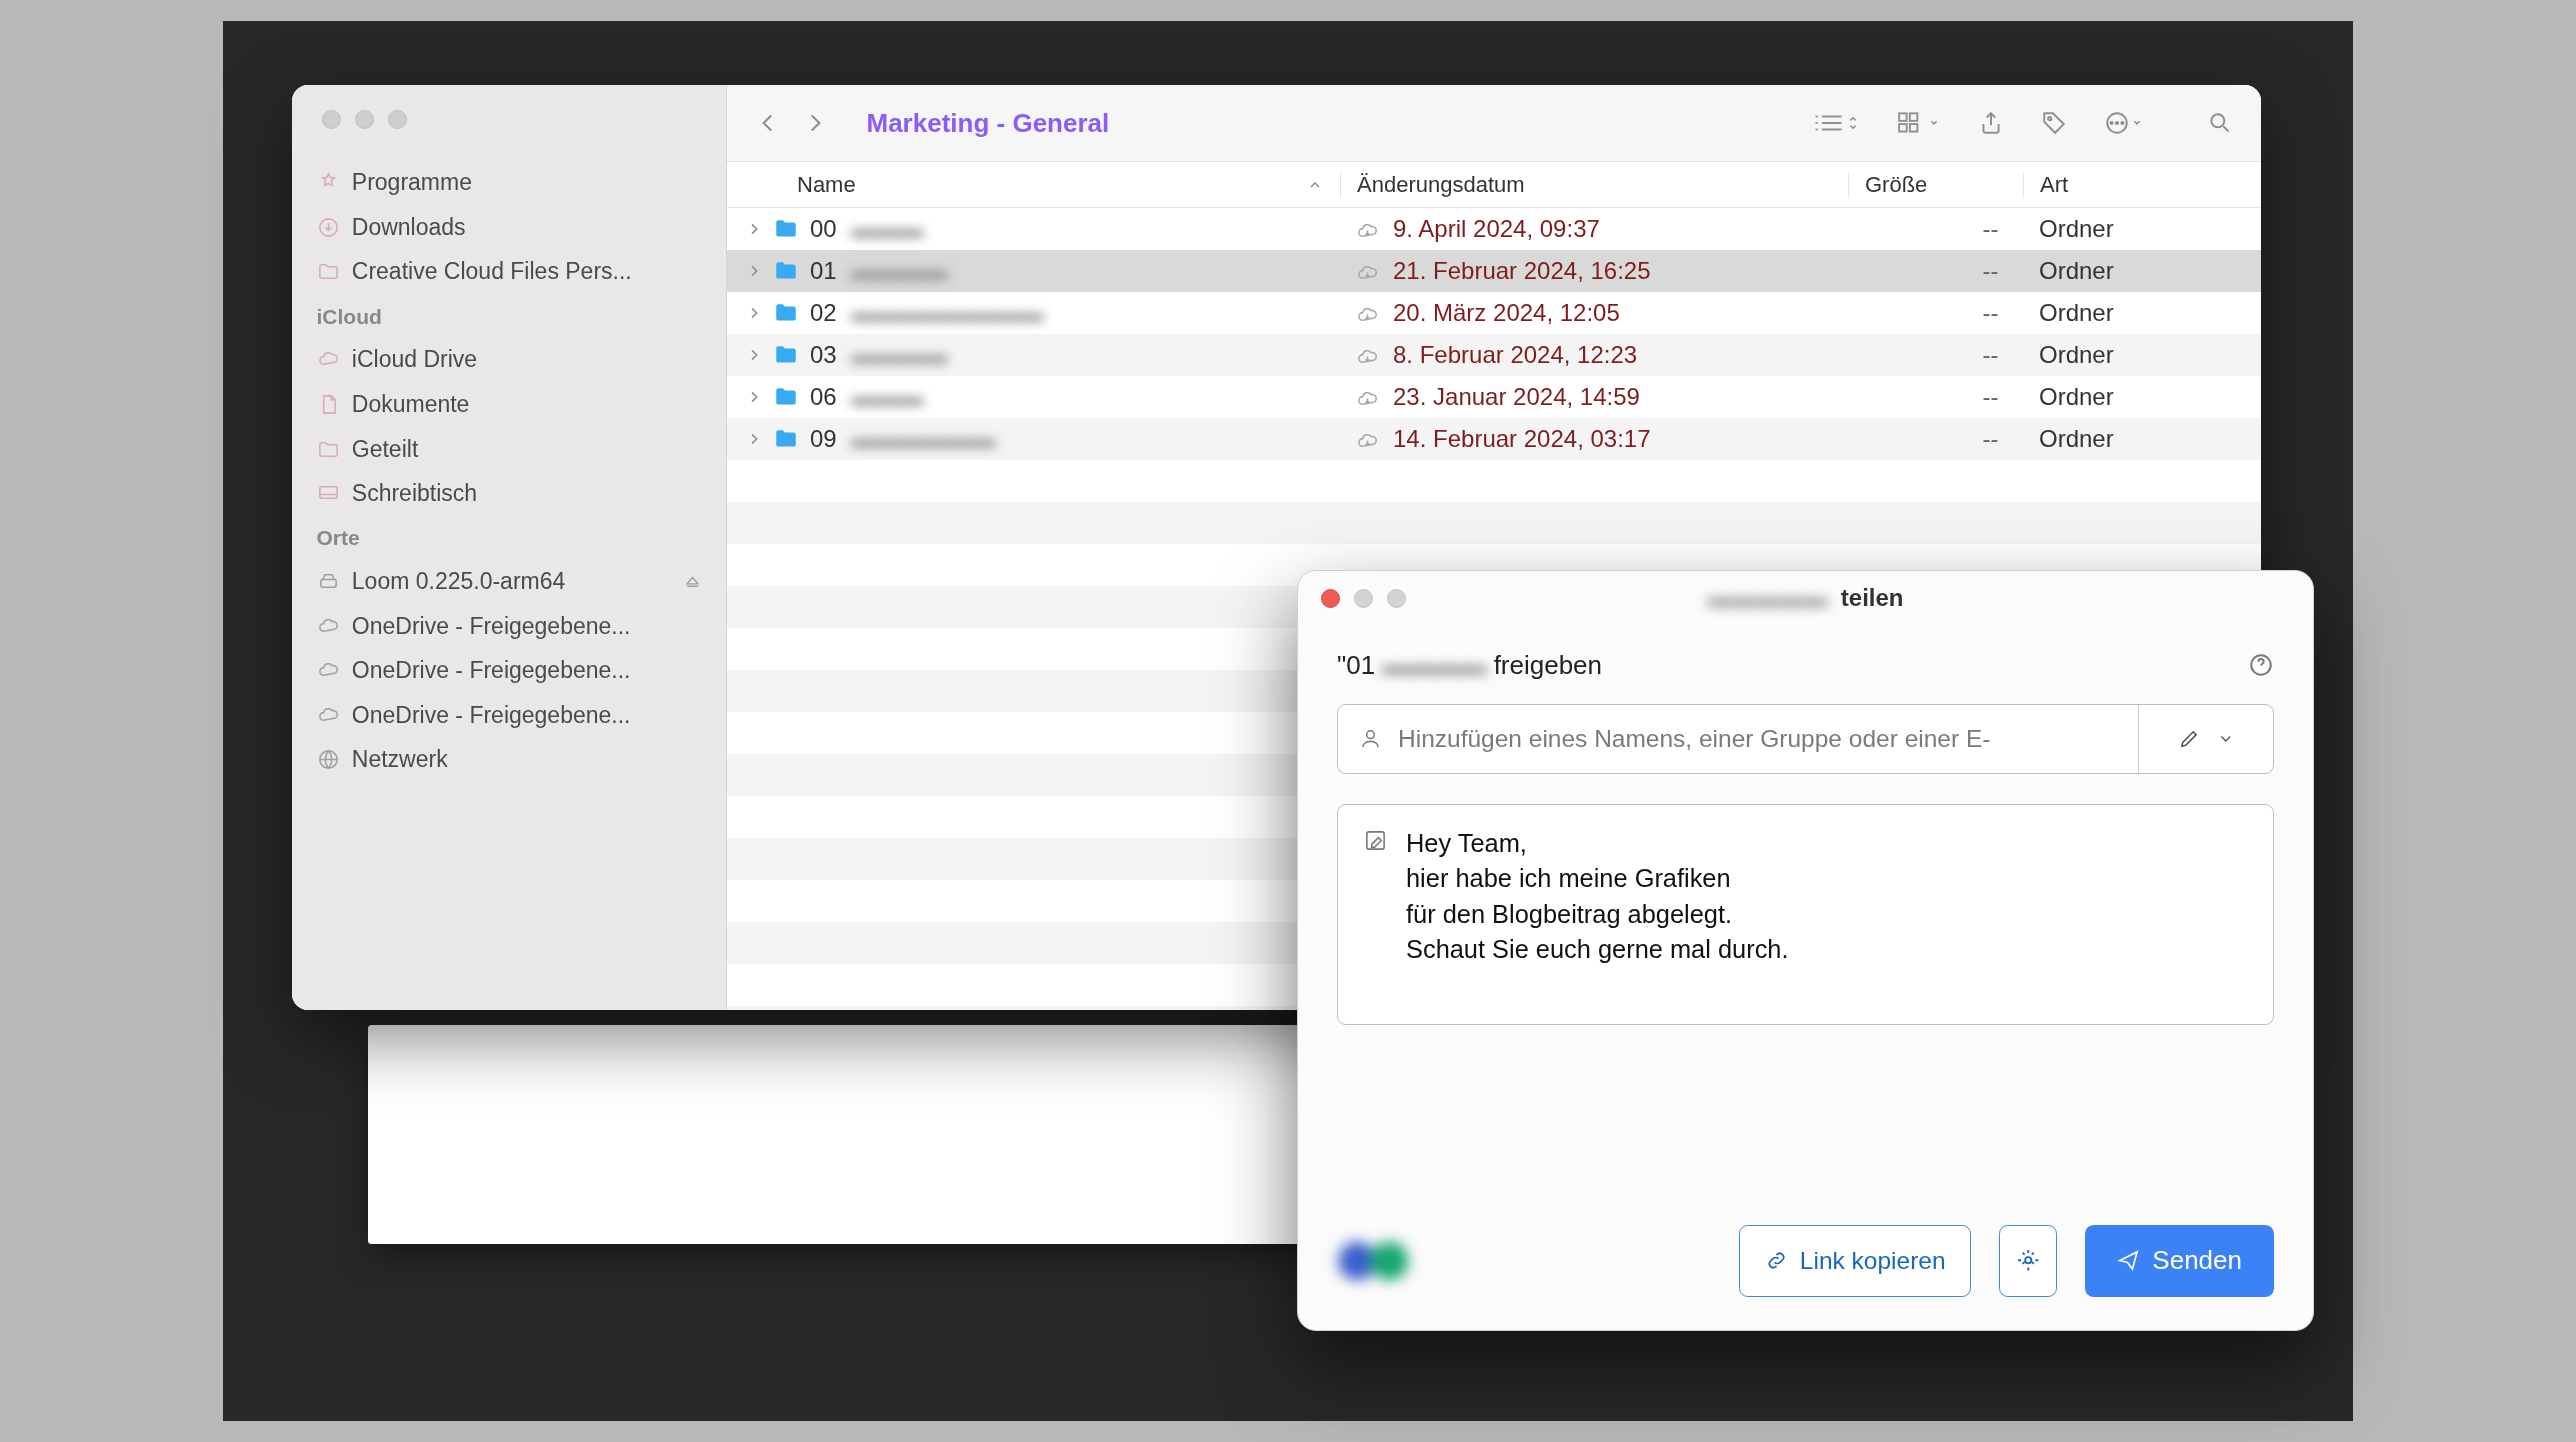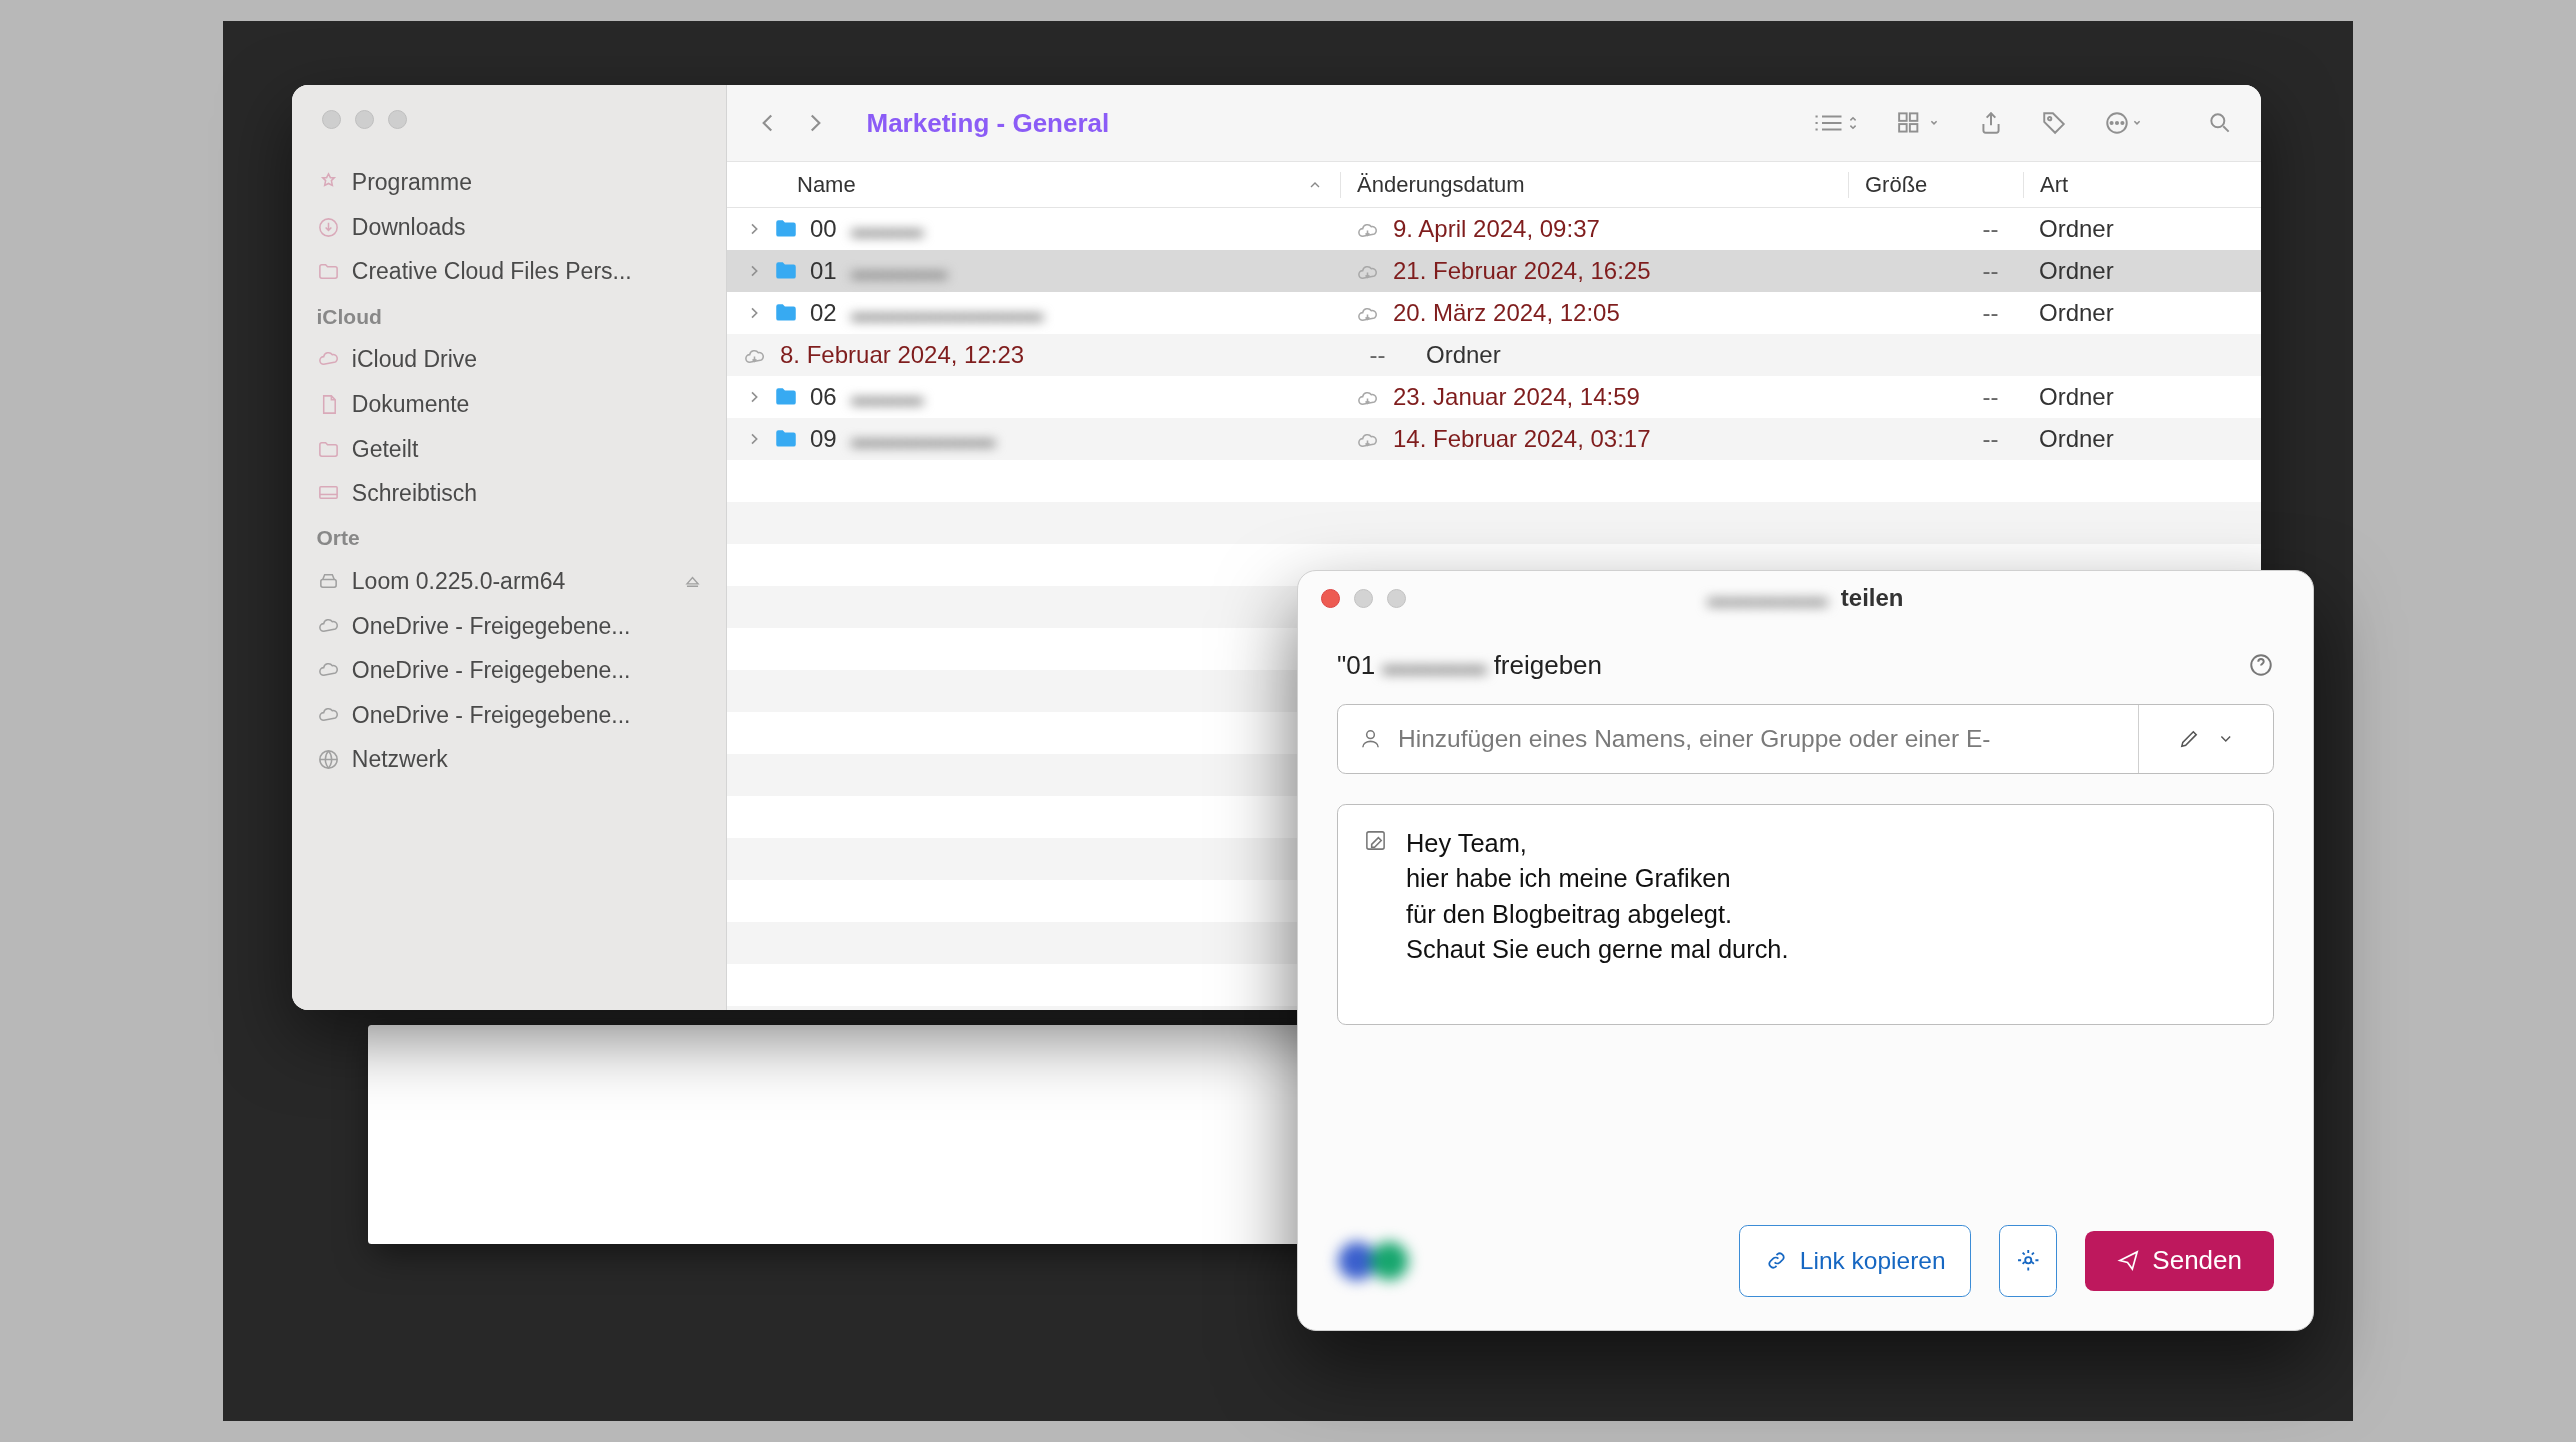--- a/index.html
+++ b/index.html
@@ -245,25 +245,25 @@
   }
   .btn-gear {
     width: 58px; height: 72px;
     border: 1.8px solid #3b8cd6;
     border-radius: 8.8px;
     background: #fff;
     color: #1667c2;
     display: flex; align-items: center; justify-content: center;
   }
   .btn-send {
-    height: 60px;
+    height: 72px;
     padding: 0 32px;
     border: none;
     border-radius: 8.8px;
-    background: #be185d;
+    background: #3b82f6;
     color: #fff;
     font-size: 26px;
     display: flex; align-items: center; gap: 12.3px;
   }
   svg { display: block; }
 </style>
 </head>
 <body>
 
 <div class="dark-bg"></div>
@@ -542,20 +542,34 @@
                 <path d="M7 17a4 4 0 010-8 5 5 0 019-2 4 4 0 012 8z"></path>
                 <path d="M12 11v5m-2-2l2 2 2-2"></path>
               </svg>
             </span>
             <span>20. März 2024, 12:05</span>
           </div>
           <div class="c-size">--</div>
           <div class="c-kind">Ordner</div>
         </div>
         <div class="row">
+          <div class="c-name">
+            <span class="chev">
+              <svg width="16" height="16" viewBox="0 0 24 24" fill="none" stroke="currentColor" stroke-width="2.5">
+                <path d="M9 5l7 7-7 7"></path>
+              </svg>
+            </span>
+            <span class="fld">
+              <svg width="26" height="26" viewBox="0 0 24 24" fill="currentColor">
+                <path d="M3 6a2 2 0 012-2h4l2 2h8a2 2 0 012 2v9a2 2 0 01-2 2H5a2 2 0 01-2-2z"></path>
+              </svg>
+            </span>
+            <span>03</span>
+            <span class="blur">▬▬▬▬</span>
+          </div>
           <div class="c-date">
             <span class="cld">
               <svg width="23" height="23" viewBox="0 0 24 24" fill="none" stroke="currentColor" stroke-width="1.6">
                 <path d="M7 17a4 4 0 010-8 5 5 0 019-2 4 4 0 012 8z"></path>
                 <path d="M12 11v5m-2-2l2 2 2-2"></path>
               </svg>
             </span>
             <span>8. Februar 2024, 12:23</span>
           </div>
           <div class="c-size">--</div>

